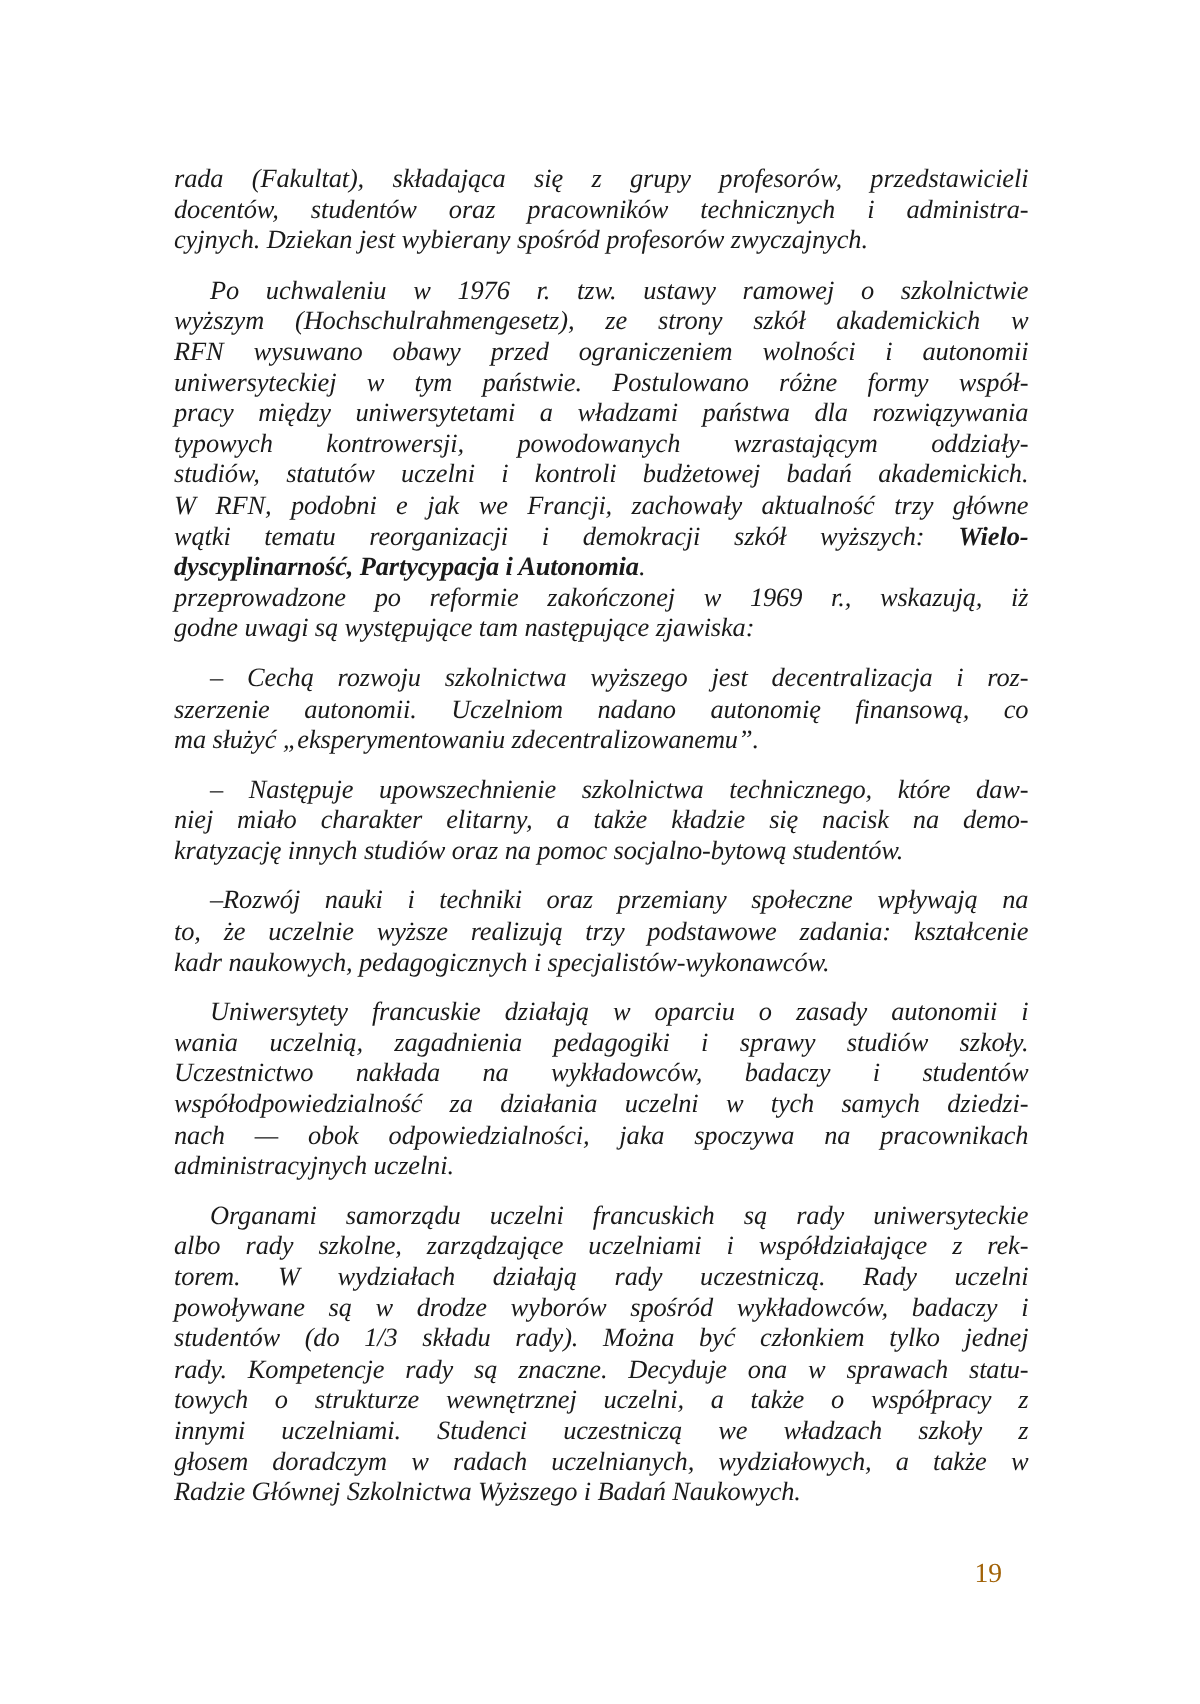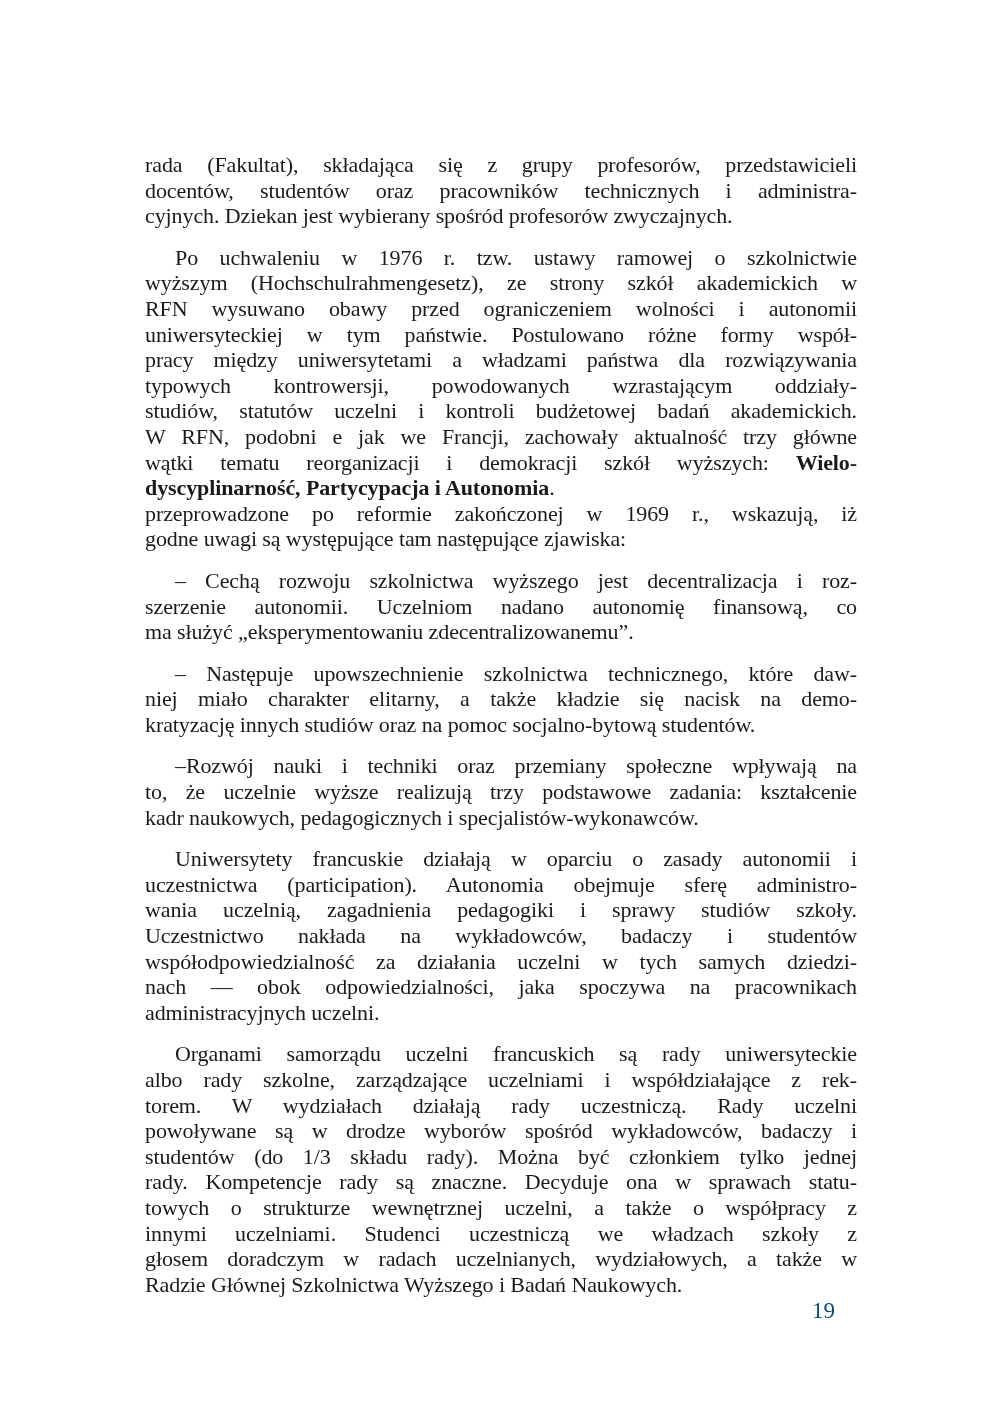--- a/index.html
+++ b/index.html
@@ -11,22 +11,23 @@
       width: 1000px;
       height: 1420px;
       position: relative;
       overflow: hidden;
       font-family: "Liberation Serif", "DejaVu Serif", serif;
       color: #1a1a1a;
     }
     .page {
       position: absolute;
       left: 145px;
-      top: 152px;
+      top: 136px;
       width: 712px;
+      font-style: italic;
     }
     .line {
       display: block;
       height: 25.6px;
       line-height: 25.6px;
       font-size: 22px;
       white-space: nowrap;
       text-align: justify;
       text-align-last: justify;
       letter-spacing: -0.1px;
@@ -43,21 +44,21 @@
     }
     b, .bold {
       font-weight: bold;
     }
     .page-number {
       position: absolute;
       left: 812px;
       top: 1298px;
       font-size: 23px;
       font-family: "Liberation Serif", "DejaVu Serif", serif;
-      color: #0c4a6e;
+      color: #a16207;
     }
   </style>
 </head>
 <body>
 
 <div class="page">
 
   <div class="para">
     <span class="line">rada (Fakultat), składająca się z grupy profesorów, przedstawicieli</span>
     <span class="line">docentów, studentów oraz pracowników technicznych i administra-</span>
@@ -95,21 +96,20 @@
   </div>
 
   <div class="para">
     <span class="line indent">–Rozwój nauki i techniki oraz przemiany społeczne   wpływają na</span>
     <span class="line">to, że uczelnie wyższe realizują trzy podstawowe zadania: kształcenie</span>
     <span class="line last">kadr naukowych, pedagogicznych i specjalistów-wykonawców.</span>
   </div>
 
   <div class="para">
     <span class="line indent">Uniwersytety francuskie działają w oparciu o zasady autonomii i</span>
-    <span class="line">uczestnictwa (participation). Autonomia obejmuje sferę administro-</span>
     <span class="line">wania uczelnią, zagadnienia pedagogiki i sprawy studiów szkoły.</span>
     <span class="line">Uczestnictwo nakłada na wykładowców, badaczy i studentów</span>
     <span class="line">współodpowiedzialność za działania uczelni w tych samych dziedzi-</span>
     <span class="line">nach — obok odpowiedzialności, jaka spoczywa na pracownikach</span>
     <span class="line last">administracyjnych uczelni.</span>
   </div>
 
   <div class="para">
     <span class="line indent">Organami samorządu uczelni francuskich są rady uniwersyteckie</span>
     <span class="line">albo rady szkolne, zarządzające uczelniami i współdziałające z rek-</span>

